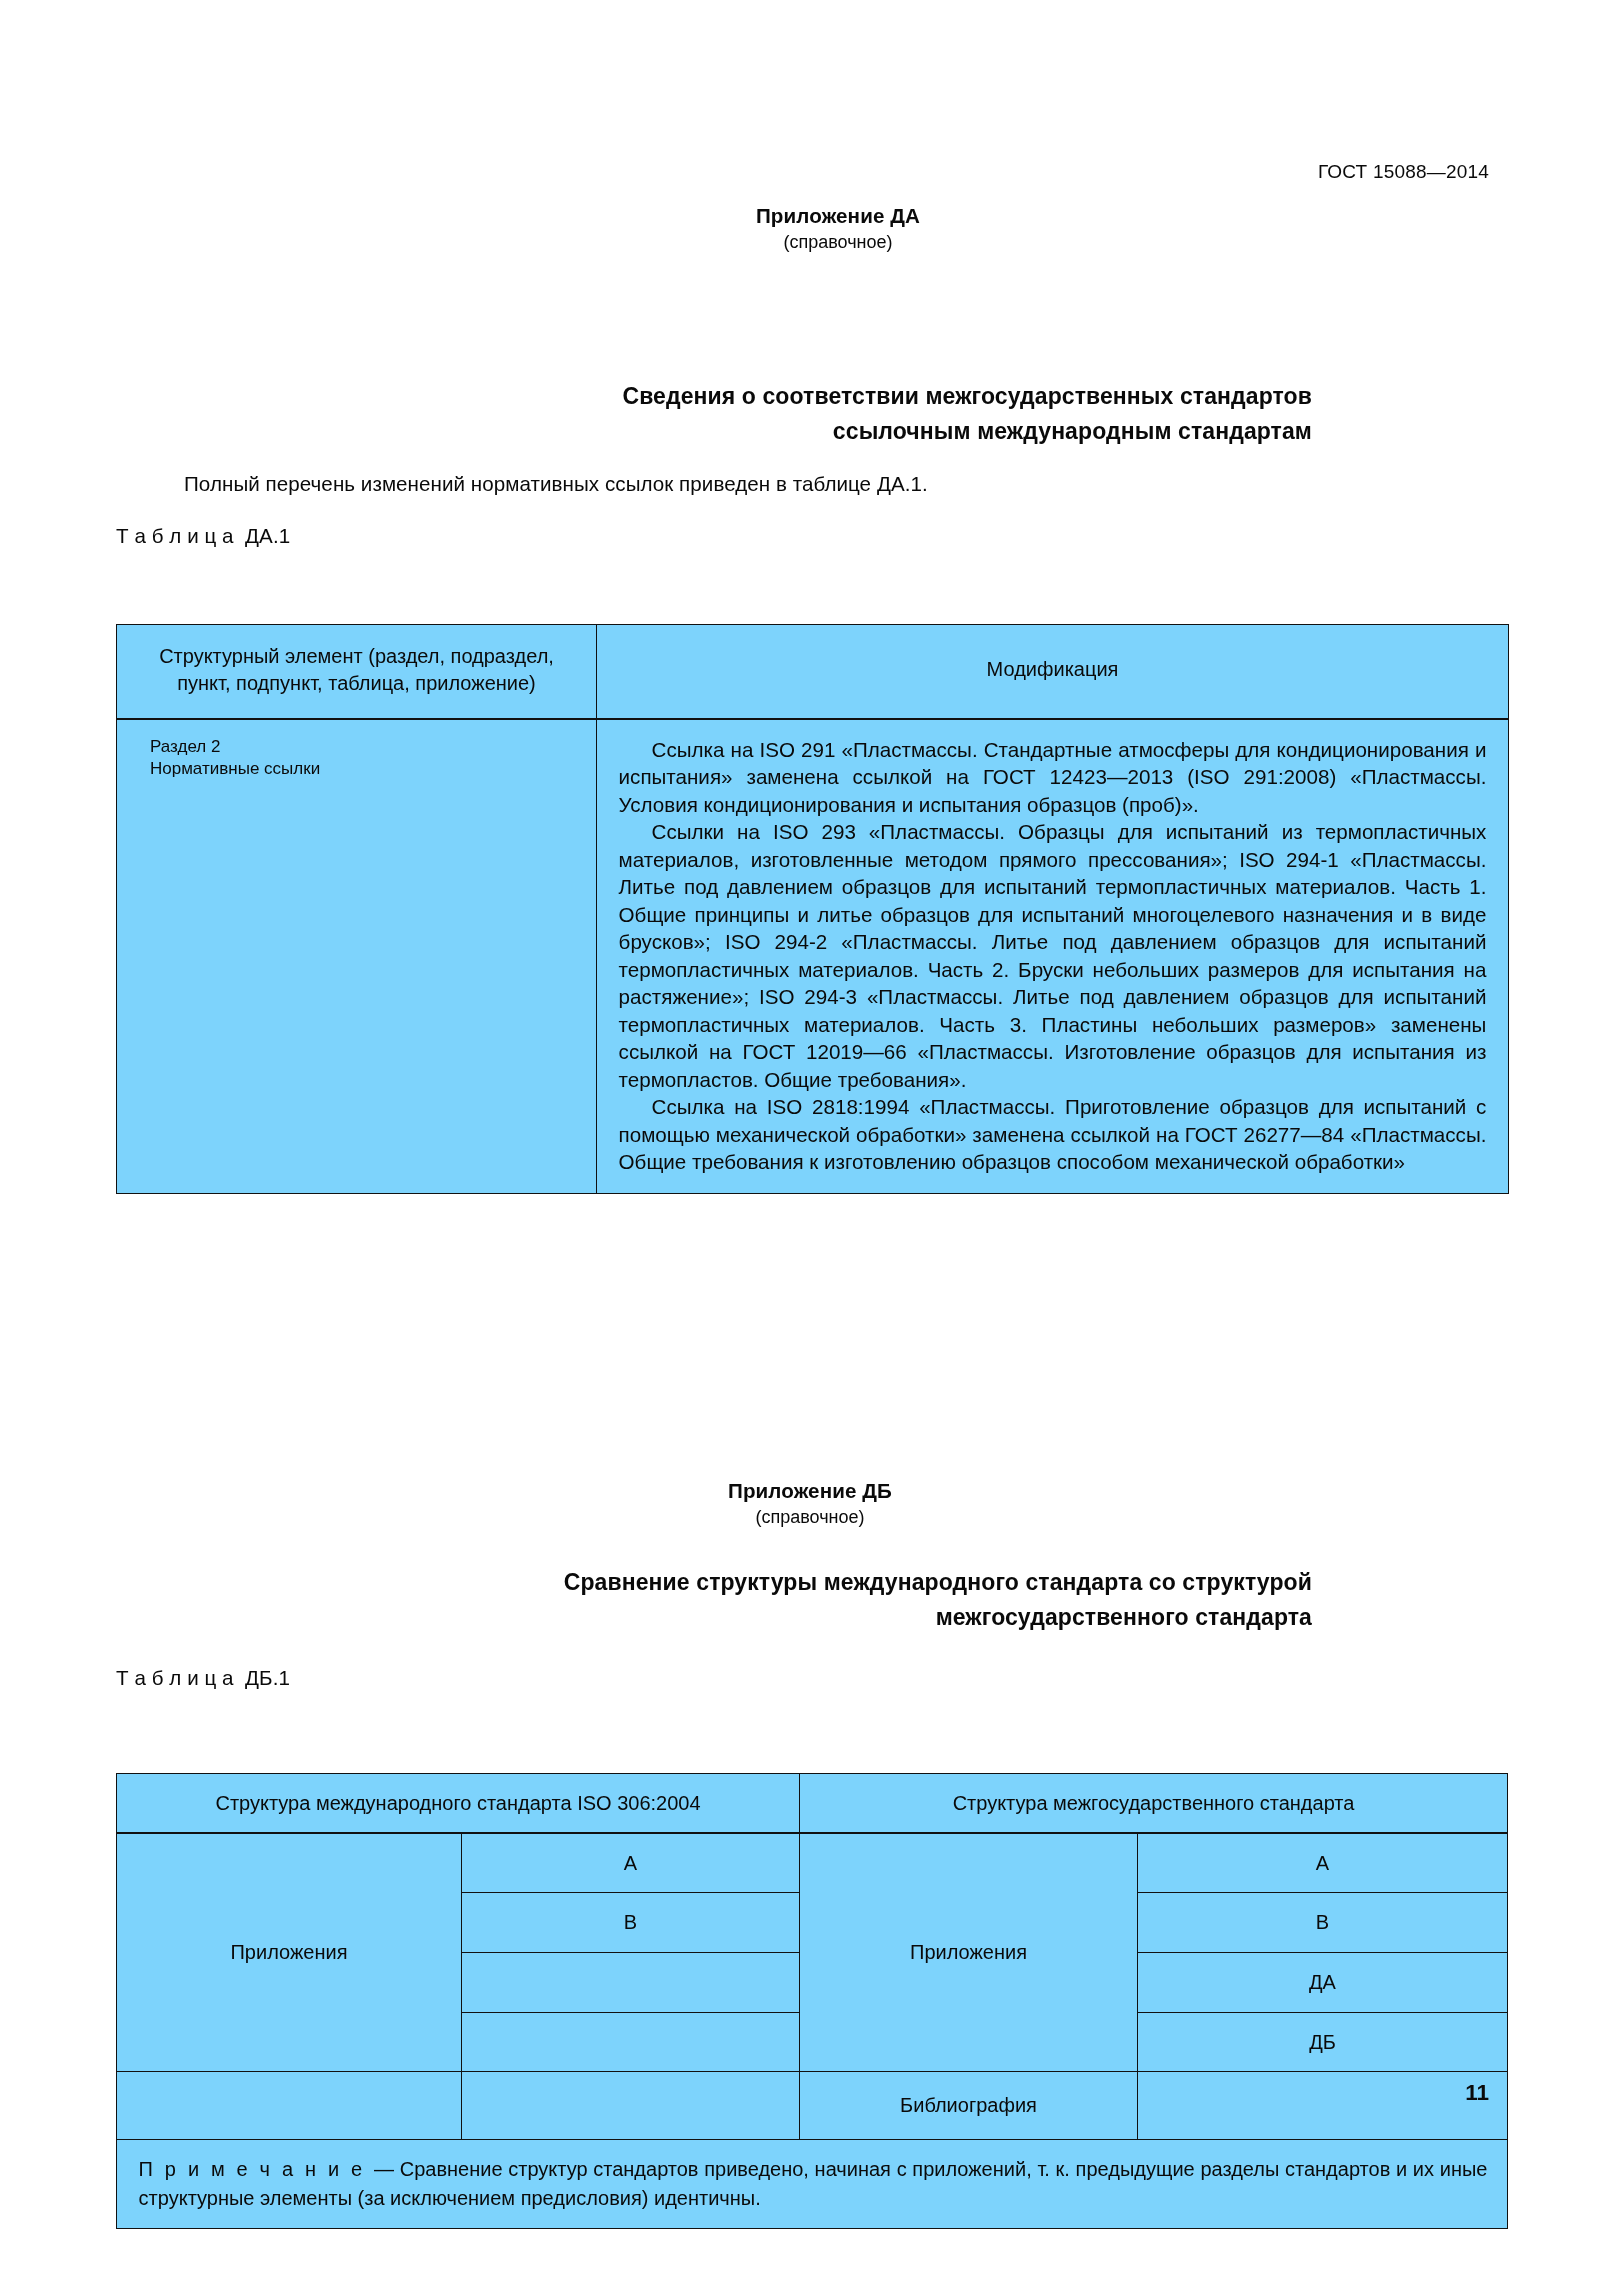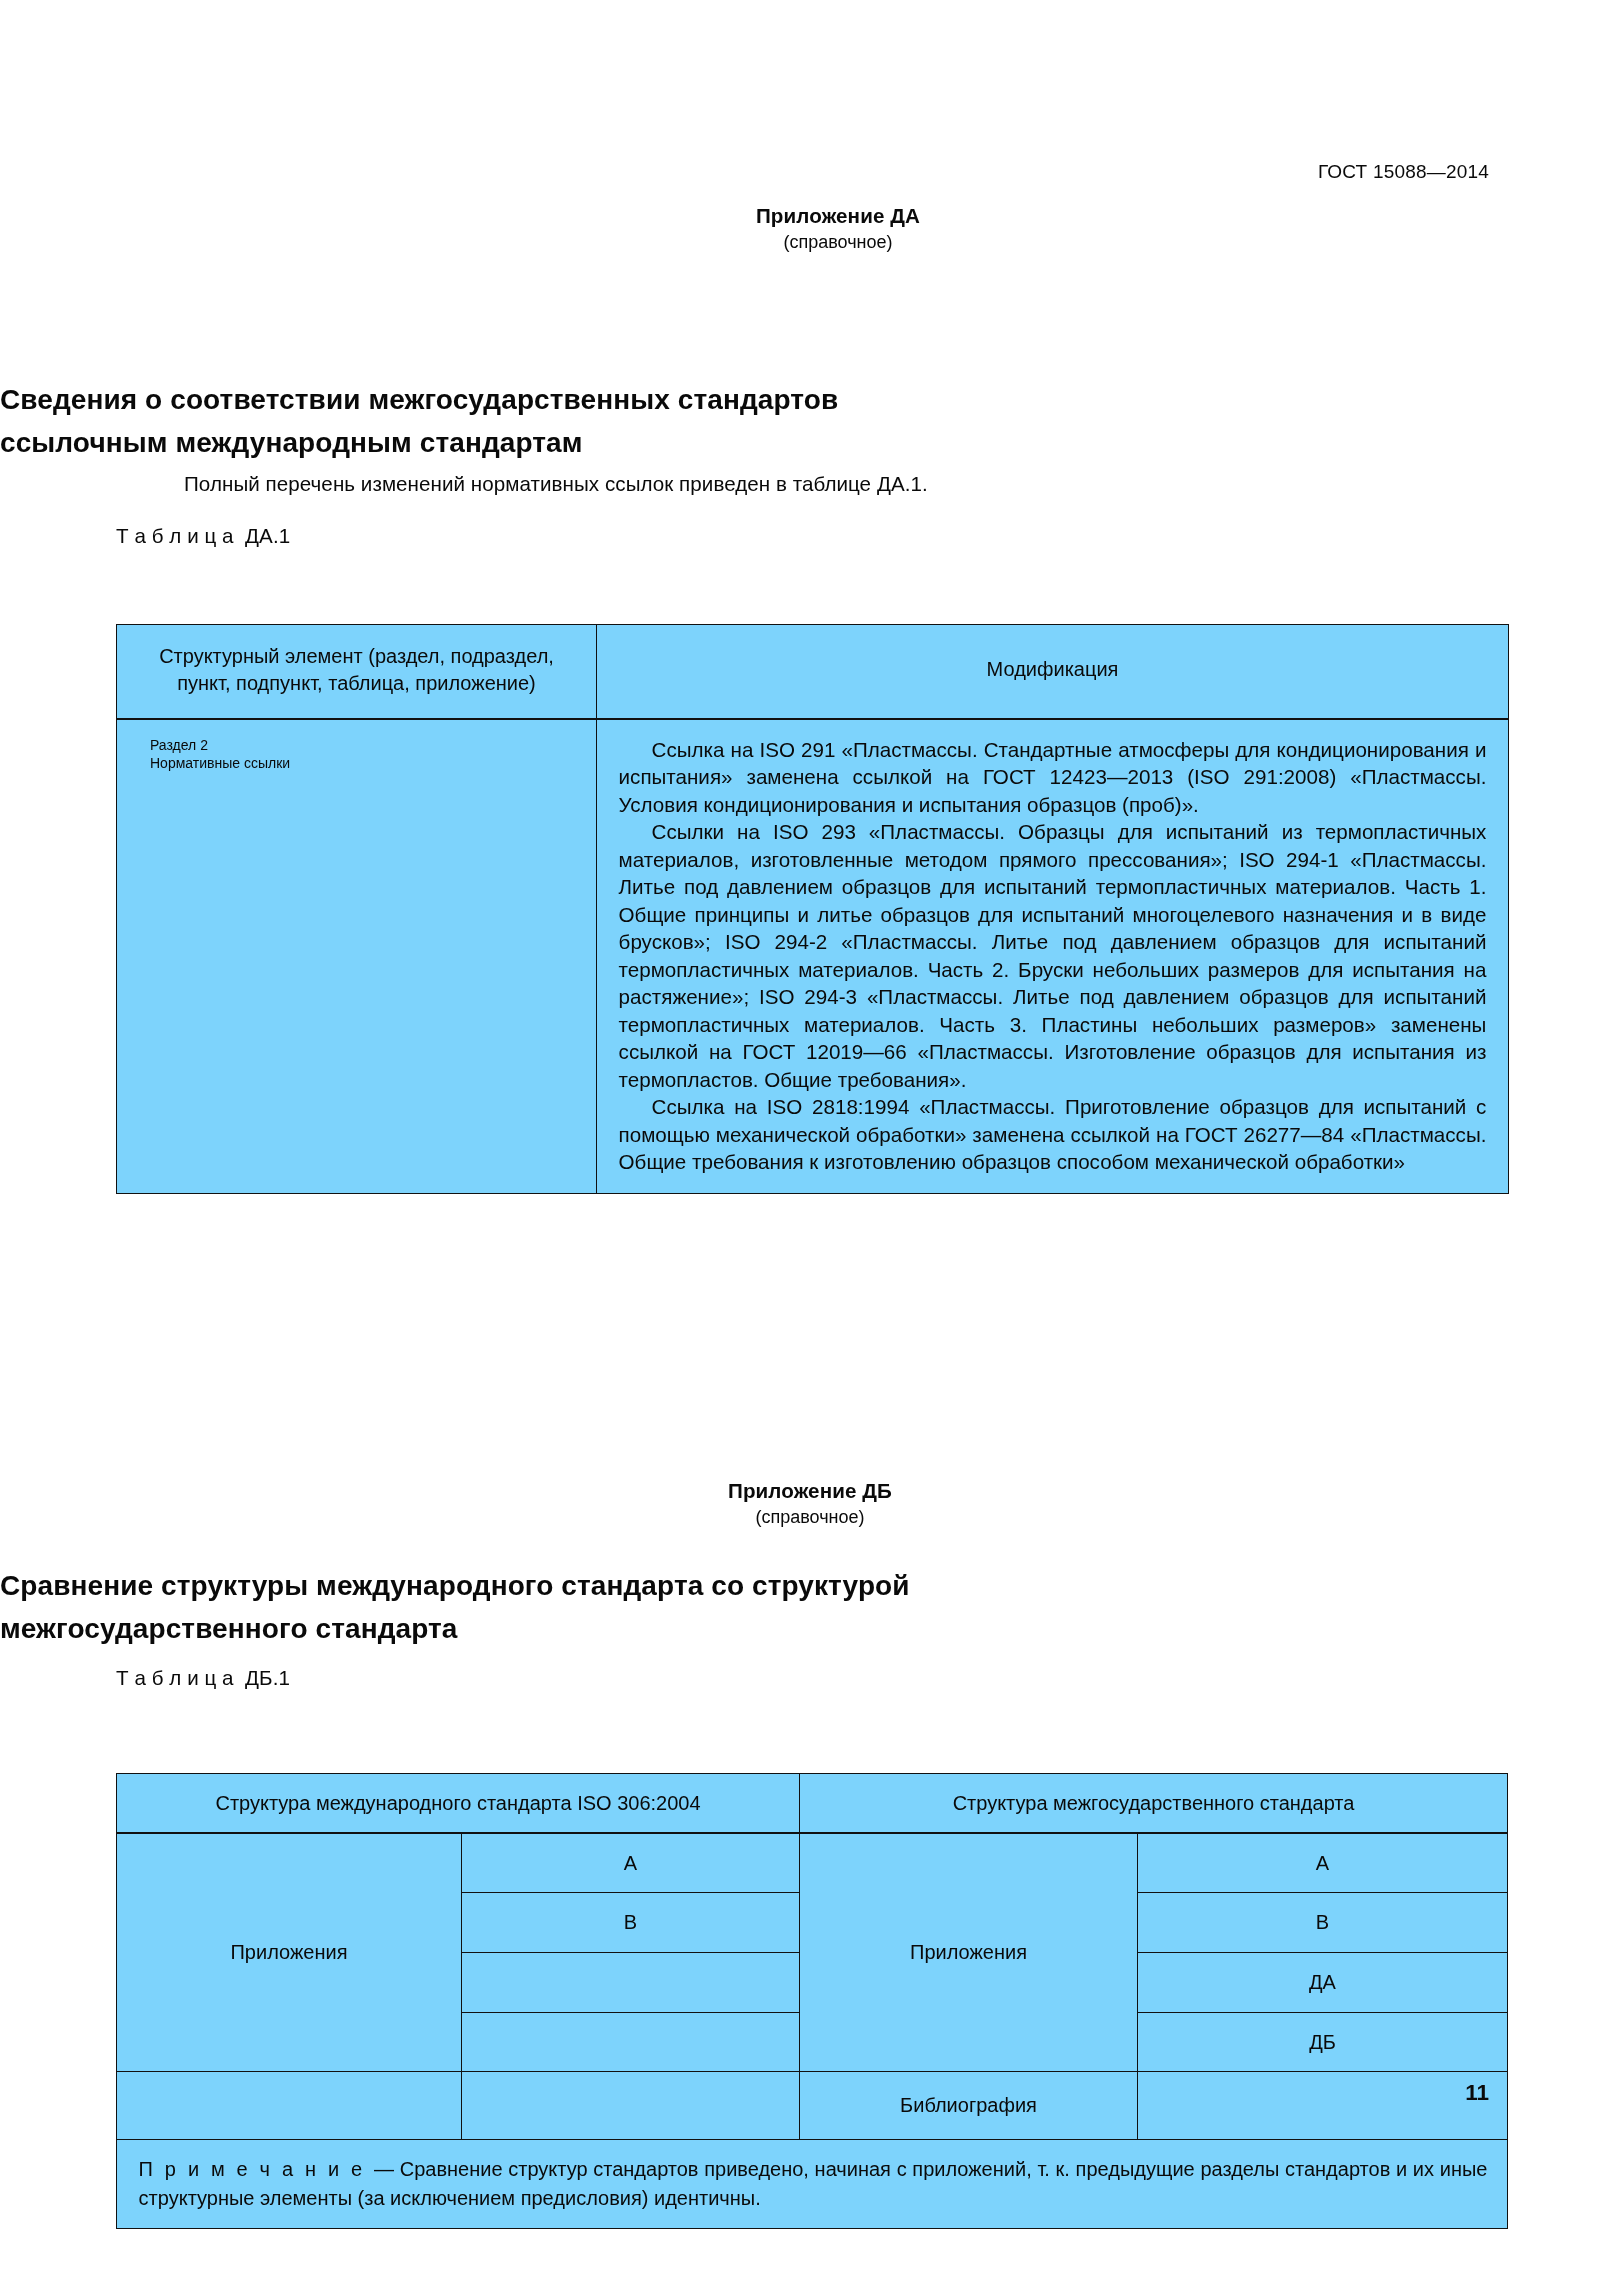--- a/index.html
+++ b/index.html
@@ -53,22 +53,22 @@
     font-size: 18px;
     font-weight: normal;
     line-height: 1.32;
     margin-top: 2px;
   }
 
   .section-title {
     position: absolute;
     left: 0;
     width: 1312px;
-    text-align: left;
-    font-size: 28px;
+    text-align: right;
+    font-size: 23px;
     font-weight: bold;
     line-height: 1.52;
     letter-spacing: 0.1px;
   }
   .section-title .l2 { display: block; }
 
   
   .body-para {
     position: absolute;
     font-size: 20.6px;
@@ -110,21 +110,21 @@
     text-align: center;
     vertical-align: middle;
     padding: 17.6px 13.7px 21.6px;
     font-size: 20px;
     line-height: 1.35;
     border-bottom-width: 2.5px;
   }
   #table-da1 .hdr-cell .l2 { display: block; }
   #table-da1 .cell-left {
     padding: 15.7px 13.7px 13.7px 33px;
-    font-size: 14px;
+    font-size: 17px;
     line-height: 1.33;
     white-space: pre-line;
   }
   #table-da1 .cell-right {
     padding: 15.7px 21.6px 17.6px 21.6px;
     font-size: 20.6px;
     line-height: 1.335;
     text-align: justify;
     text-align-last: left;
     hyphens: none;

